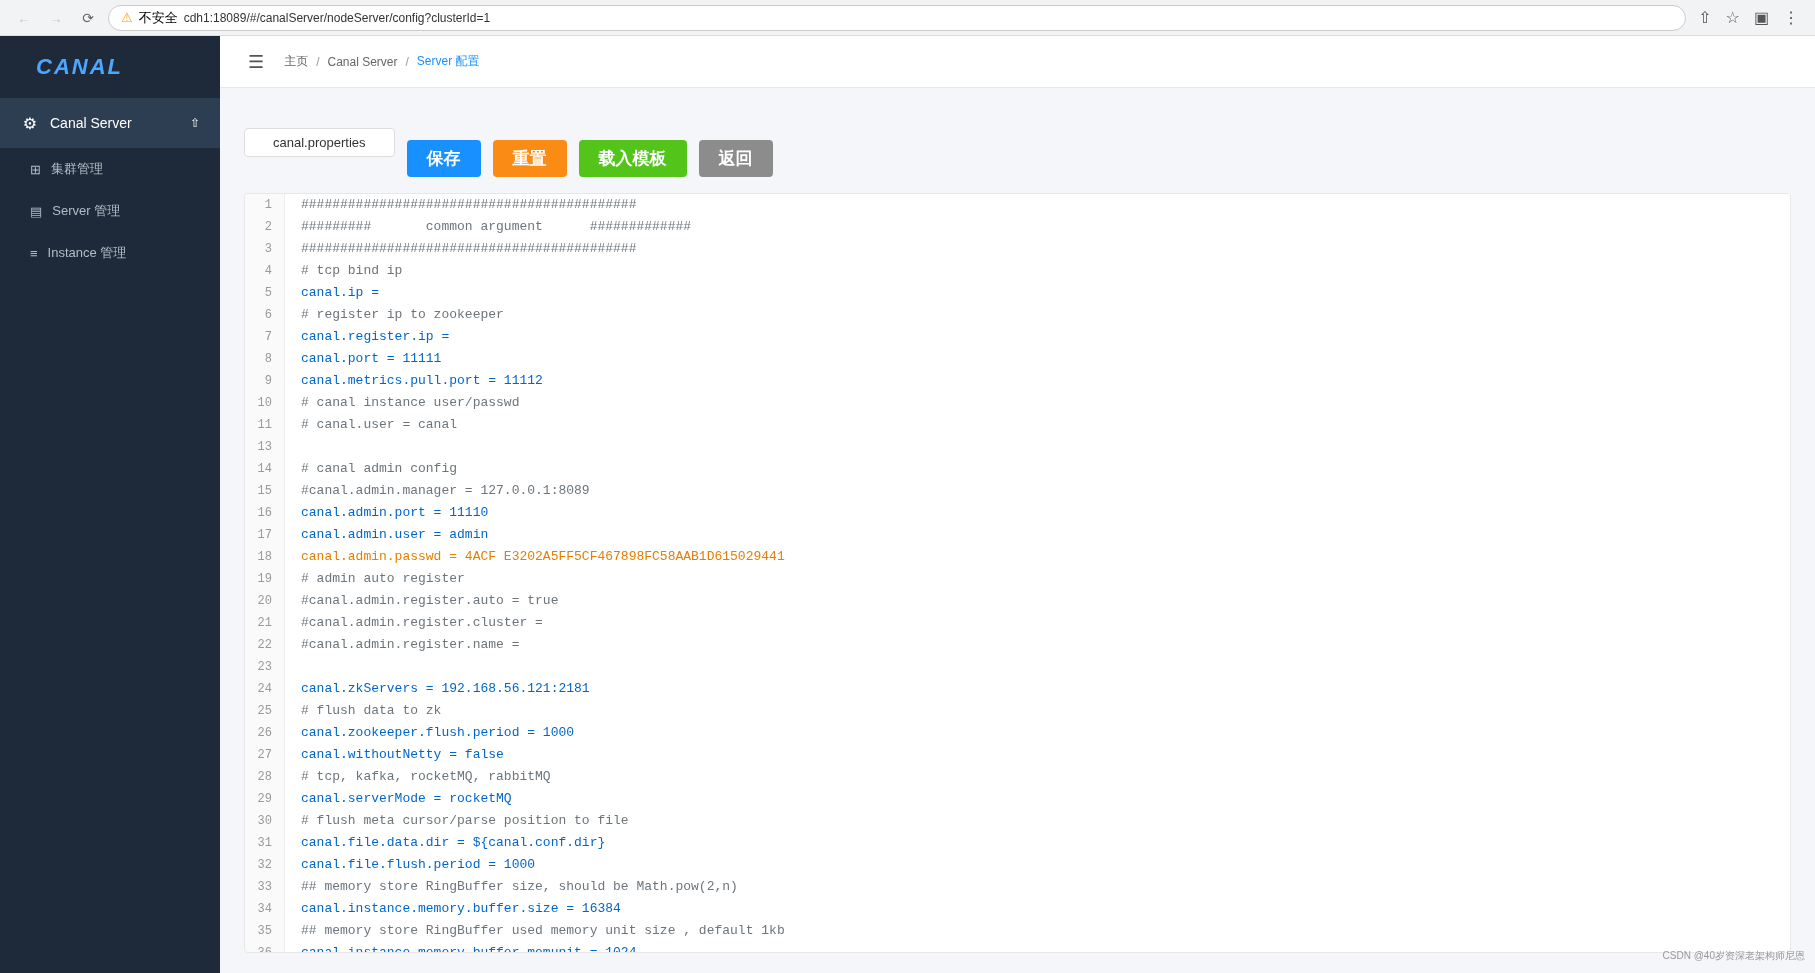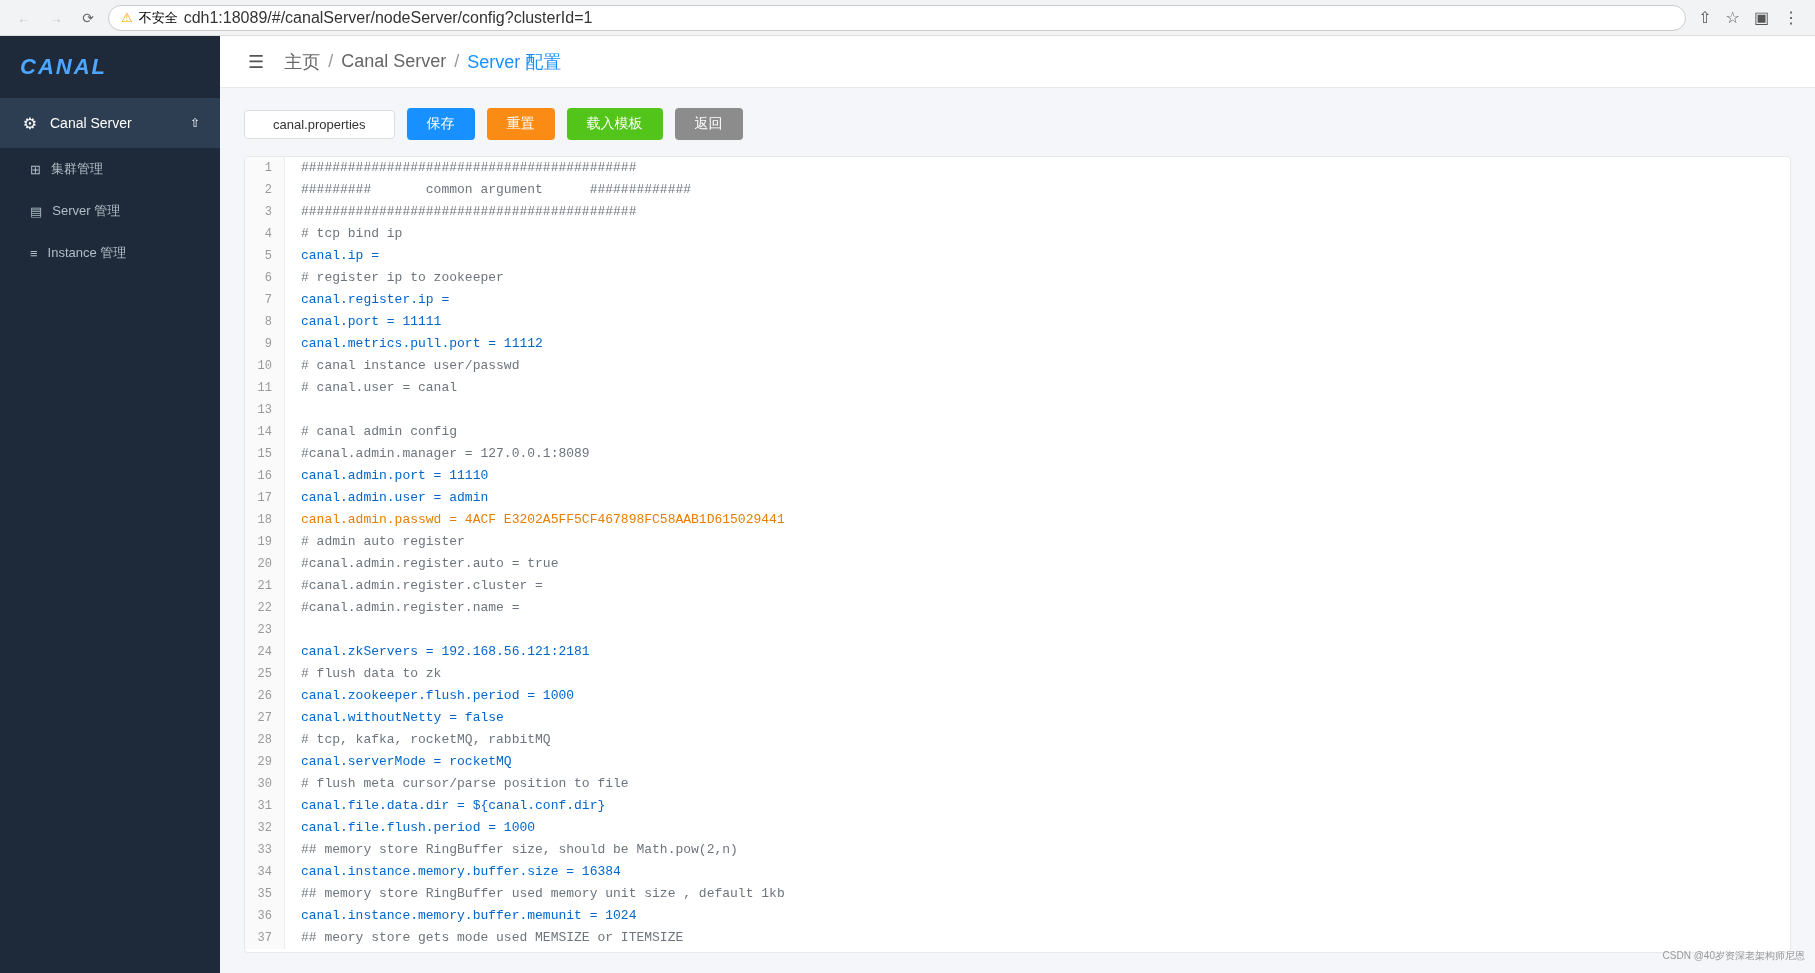--- a/index.html
+++ b/index.html
@@ -32,21 +32,21 @@
       border: 1px solid #ccc;
       border-radius: 13px;
       background: white;
       display: flex;
       align-items: center;
       padding: 0 12px;
       gap: 6px;
       font-size: 13px;
     }
     .address-bar .warning-icon { color: #f59e0b; font-size: 13px; }
-    .address-bar .url-text { color: #333; font-size: 16px; }
+    .address-bar .url-text { color: #333; font-size: 12px; }
     .browser-action-btns {
       display: flex; gap: 6px; align-items: center;
     }
     .browser-action-btns span {
       font-size: 16px; color: #555; cursor: pointer; padding: 2px 4px;
     }
 
     
     .app-container {
       display: flex;
@@ -57,21 +57,21 @@
     
     .sidebar {
       width: 220px;
       background: #1e2a3a;
       color: white;
       display: flex;
       flex-direction: column;
       flex-shrink: 0;
     }
     .sidebar-logo {
-      padding: 18px 20px;
+      padding: 18px 36px;
       border-bottom: 1px solid #2d3d52;
     }
     .sidebar-logo .logo-text {
       font-size: 22px;
       font-weight: bold;
       color: #4da6ff;
       font-style: italic;
       letter-spacing: 2px;
     }
 
@@ -132,21 +132,21 @@
       font-size: 18px;
       cursor: pointer;
       color: #555;
       padding: 4px;
       margin-right: 8px;
     }
     .breadcrumb {
       display: flex;
       align-items: center;
       gap: 8px;
-      font-size: 18px;
+      font-size: 12px;
     }
     .breadcrumb-item { color: #666; }
     .breadcrumb-item.active { color: #1890ff; }
     .breadcrumb-sep { color: #999; }
 
     
     .content-area {
       flex: 1;
       padding: 20px 24px;
       overflow: hidden;
@@ -166,24 +166,25 @@
       border: 1px solid #ddd;
       border-radius: 4px;
       background: white;
       font-size: 13px;
       color: #333;
     }
     .btn {
       padding: 7px 20px;
       border: none;
       border-radius: 4px;
-      font-size: 14px;
+      font-size: 17px;
       cursor: pointer;
       color: white;
-      font-weight: 400;
+      font-weight: 700;
+      margin-top: 32px;
     }
     .btn-primary { background: #1890ff; }
     .btn-warning { background: #fa8c16; }
     .btn-success { background: #52c41a; }
     .btn-default { background: #8c8c8c; }
 
     
     .code-editor {
       flex: 1;
       background: white;

